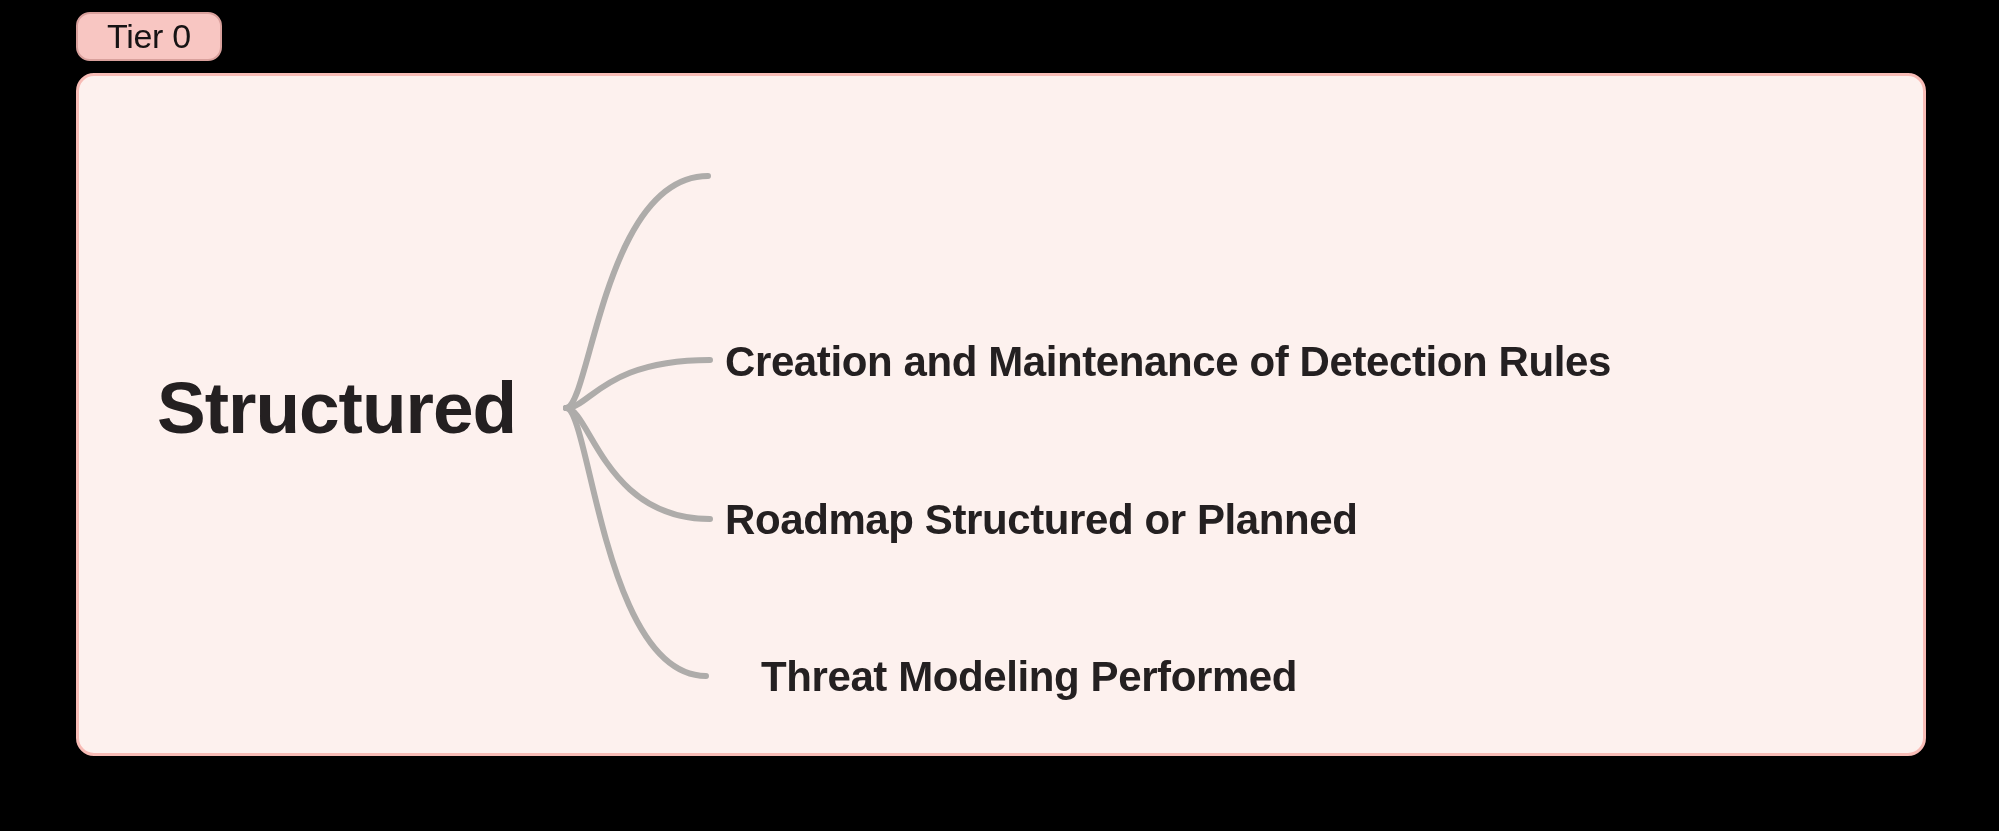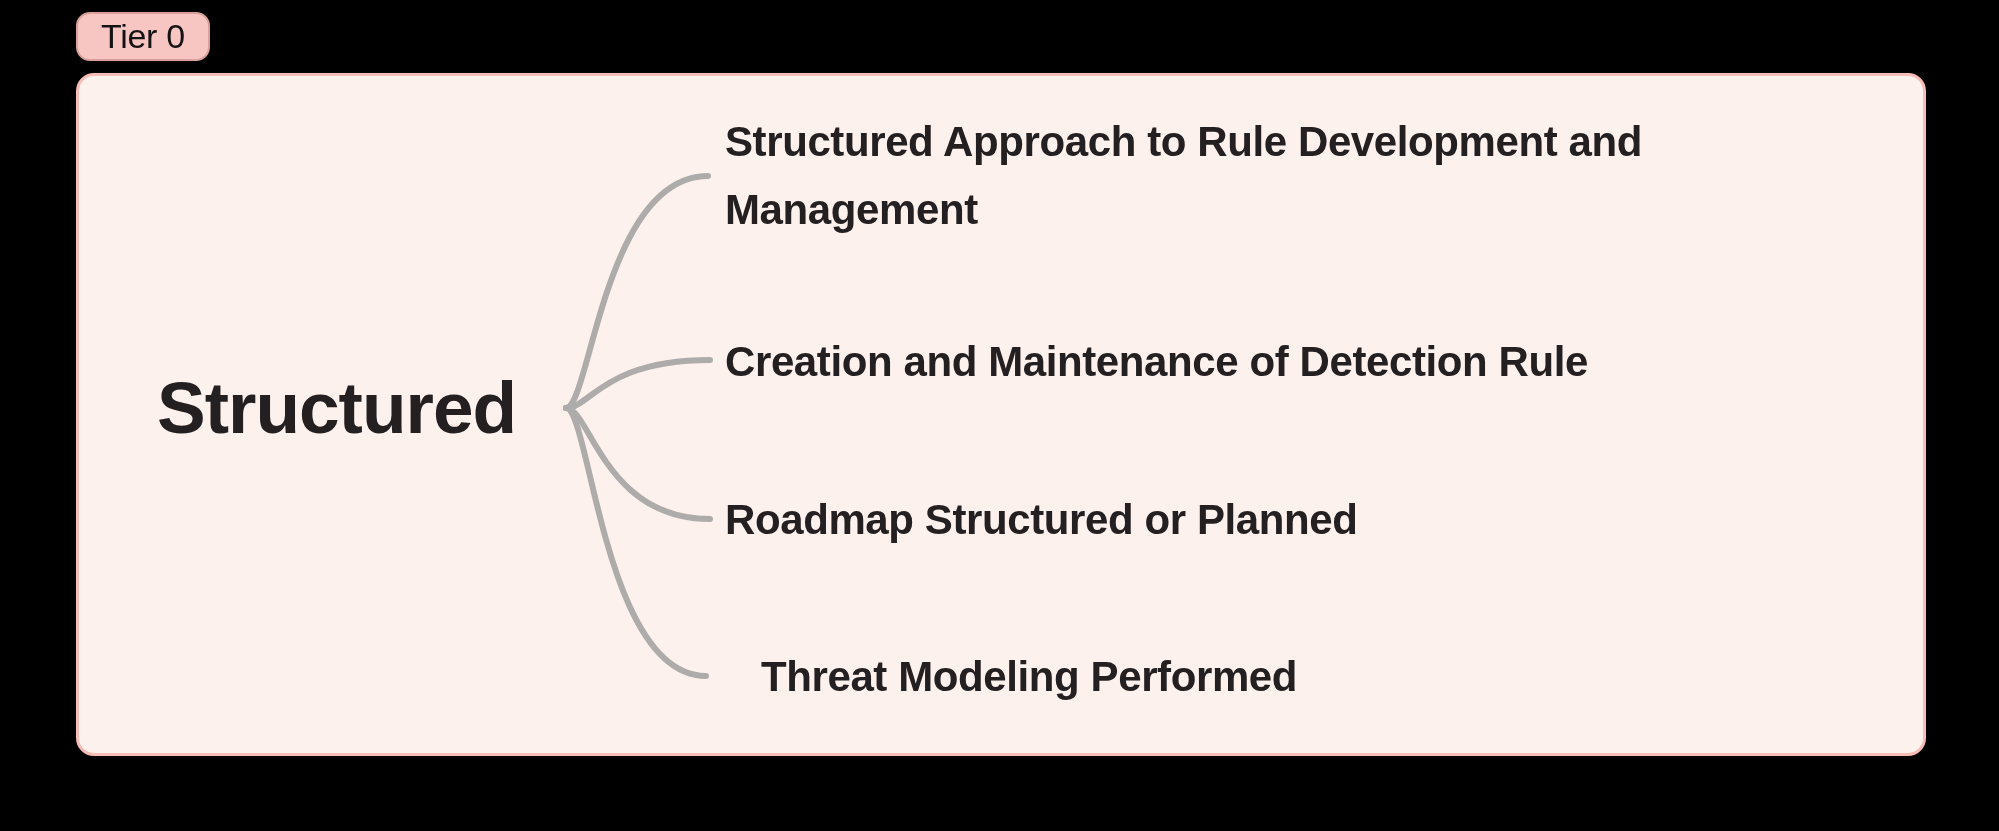--- a/index.html
+++ b/index.html
@@ -14,21 +14,21 @@
     height: 831px;
     background: #000000;
     overflow: hidden;
   }
   .tier-badge {
     position: absolute;
     left: 76px;
     top: 12px;
     height: 49px;
     box-sizing: border-box;
-    padding: 0 23px;
+    padding: 0 29px;
     display: flex;
     align-items: center;
     background: #f8c6c2;
     border: 2.5px solid #d9a09c;
     border-radius: 14px;
     font-size: 34px;
     font-weight: 400;
     color: #161314;
     letter-spacing: -0.3px;
   }
@@ -97,21 +97,20 @@
 
   <svg class="links" viewBox="0 0 1999 831">
     <path d="M 566 408 C 590 408, 604 176, 708 176"></path>
     <path d="M 566 408 C 590 408, 604 360, 710 360"></path>
     <path d="M 566 408 C 590 408, 604 519, 710 519"></path>
     <path d="M 566 408 C 590 408, 604 676, 706 676"></path>
   </svg>
 
   <div class="root-label">Structured</div>
 
-  <div class="branch-label branch-1">Structured Approach to Rule Development and Management</div>
 
-  <div class="branch-label branch-2">Creation and Maintenance of Detection Rule</div>
+  <div class="branch-label branch-2">Creation and Maintenance of Detection Rules</div>
 
   <div class="branch-label branch-3">Roadmap Structured or Planned</div>
 
   <div class="branch-label branch-4">Threat Modeling Performed</div>
 
 </div>
 
 </body></html>

